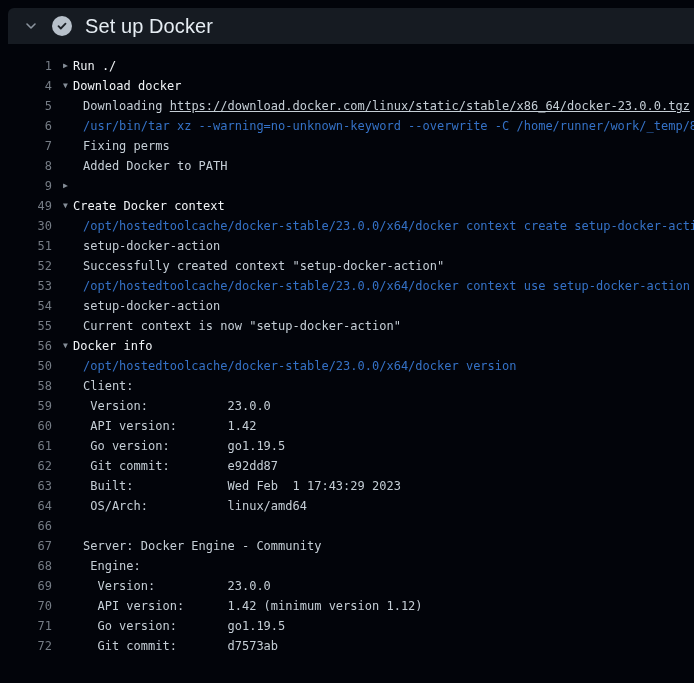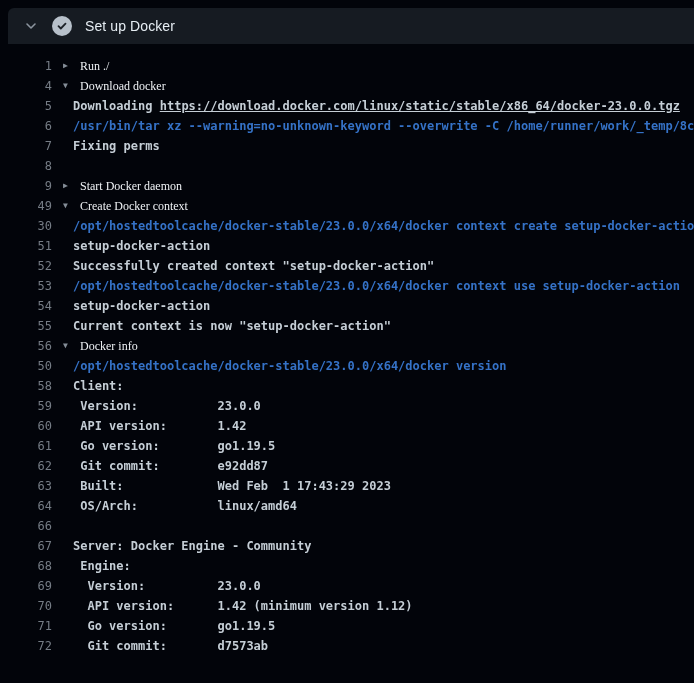--- a/index.html
+++ b/index.html
@@ -39,21 +39,21 @@
     border-radius: 50%;
     background: var(--check-circle-bg, #b7c0ca);
     display: flex;
     align-items: center;
     justify-content: center;
     flex: none;
   }
   .step-title {
     margin-left: 13px;
     color: var(--title-text, #e6edf3);
-    font-size: 14px;
+    font-size: 20px;
     font-weight: 500;
     letter-spacing: 0.1px;
   }
   .log-viewer {
     position: absolute;
     top: 44px;
     left: 0;
     right: 0;
     bottom: 0;
     padding-top: 12px;
@@ -77,25 +77,24 @@
   }
   .caret {
     flex: none;
     margin-left: 11px;
     width: 9px;
     font-size: 8px;
     color: var(--caret-gray, #848d97);
     line-height: 20px;
   }
   .g-txt {
-    margin-left: 8px;
+    margin-left: 1px;
     color: var(--group-title, #f0f3f6);
-    font-family: Liberation Serif, serif;
   }
-  .b-indent { margin-left: 21px; font-weight: bold; }
+  .b-indent { margin-left: 31px; }
   .b-txt  { color: var(--body-text, #c5ced6); }
   .c-txt  { color: var(--command-blue, #3572c7); }
   .lnk {
     color: var(--body-text, #c5ced6);
     text-decoration: underline;
     cursor: pointer;
   }
   .grp-row { cursor: pointer; }
 </style>
 </head>
@@ -114,22 +113,22 @@
   </span>
   <span class="step-title">Set up Docker</span>
 </div>
 
 <div class="log-viewer">
     <div class="row grp-row"><span class="num">1</span><span class="caret">▶</span><span class="g-txt">Run ./</span></div>
     <div class="row grp-row"><span class="num">4</span><span class="caret">▼</span><span class="g-txt">Download docker</span></div>
     <div class="row"><span class="num">5</span><span class="b-indent b-txt"><span>Downloading </span><span class="lnk">https://download.docker.com/linux/static/stable/x86_64/docker-23.0.0.tgz</span></span></div>
     <div class="row"><span class="num">6</span><span class="b-indent c-txt">/usr/bin/tar xz --warning=no-unknown-keyword --overwrite -C /home/runner/work/_temp/8c93</span></div>
     <div class="row"><span class="num">7</span><span class="b-indent b-txt">Fixing perms</span></div>
-    <div class="row"><span class="num">8</span></div>
-    <div class="row grp-row"><span class="num">9</span><span class="caret">▶</span><span class="g-txt">Start Docker daemon</span></div>
+    <div class="row"><span class="num">8</span><span class="b-indent b-txt">Added Docker to PATH</span></div>
+    <div class="row grp-row"><span class="num">9</span><span class="caret">▶</span></div>
     <div class="row grp-row"><span class="num">49</span><span class="caret">▼</span><span class="g-txt">Create Docker context</span></div>
     <div class="row"><span class="num">30</span><span class="b-indent c-txt">/opt/hostedtoolcache/docker-stable/23.0.0/x64/docker context create setup-docker-action</span></div>
     <div class="row"><span class="num">51</span><span class="b-indent b-txt">setup-docker-action</span></div>
     <div class="row"><span class="num">52</span><span class="b-indent b-txt">Successfully created context "setup-docker-action"</span></div>
     <div class="row"><span class="num">53</span><span class="b-indent c-txt">/opt/hostedtoolcache/docker-stable/23.0.0/x64/docker context use setup-docker-action</span></div>
     <div class="row"><span class="num">54</span><span class="b-indent b-txt">setup-docker-action</span></div>
     <div class="row"><span class="num">55</span><span class="b-indent b-txt">Current context is now "setup-docker-action"</span></div>
     <div class="row grp-row"><span class="num">56</span><span class="caret">▼</span><span class="g-txt">Docker info</span></div>
     <div class="row"><span class="num">50</span><span class="b-indent c-txt">/opt/hostedtoolcache/docker-stable/23.0.0/x64/docker version</span></div>
     <div class="row"><span class="num">58</span><span class="b-indent b-txt">Client:</span></div>

